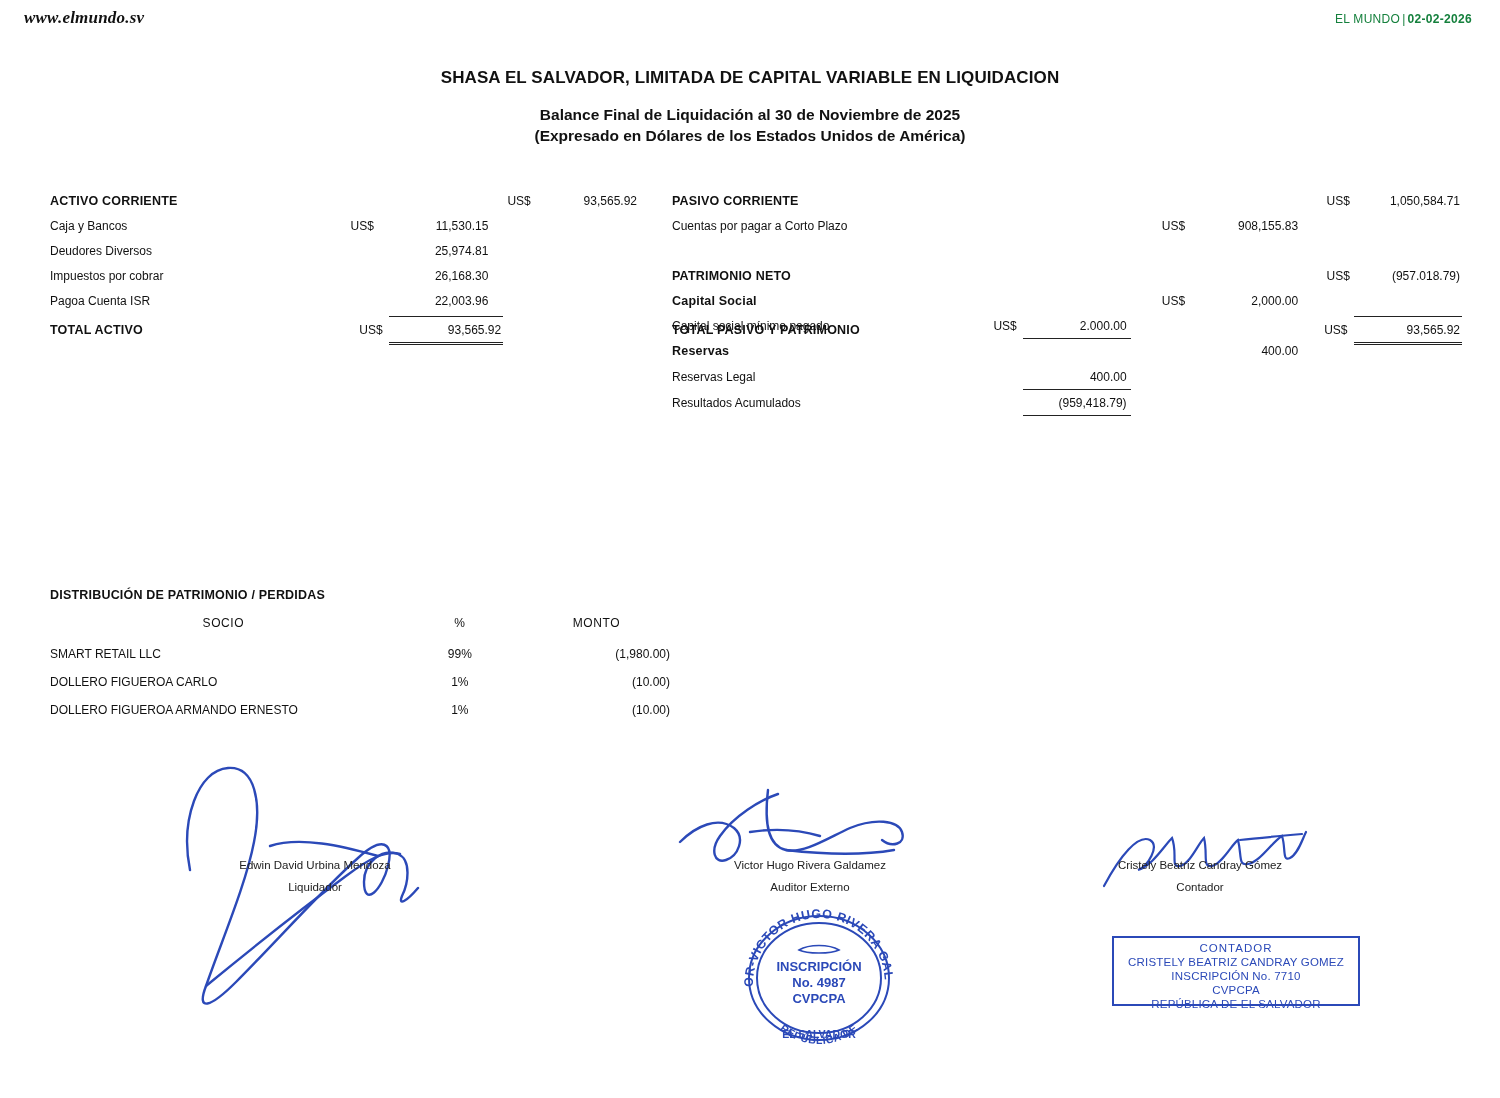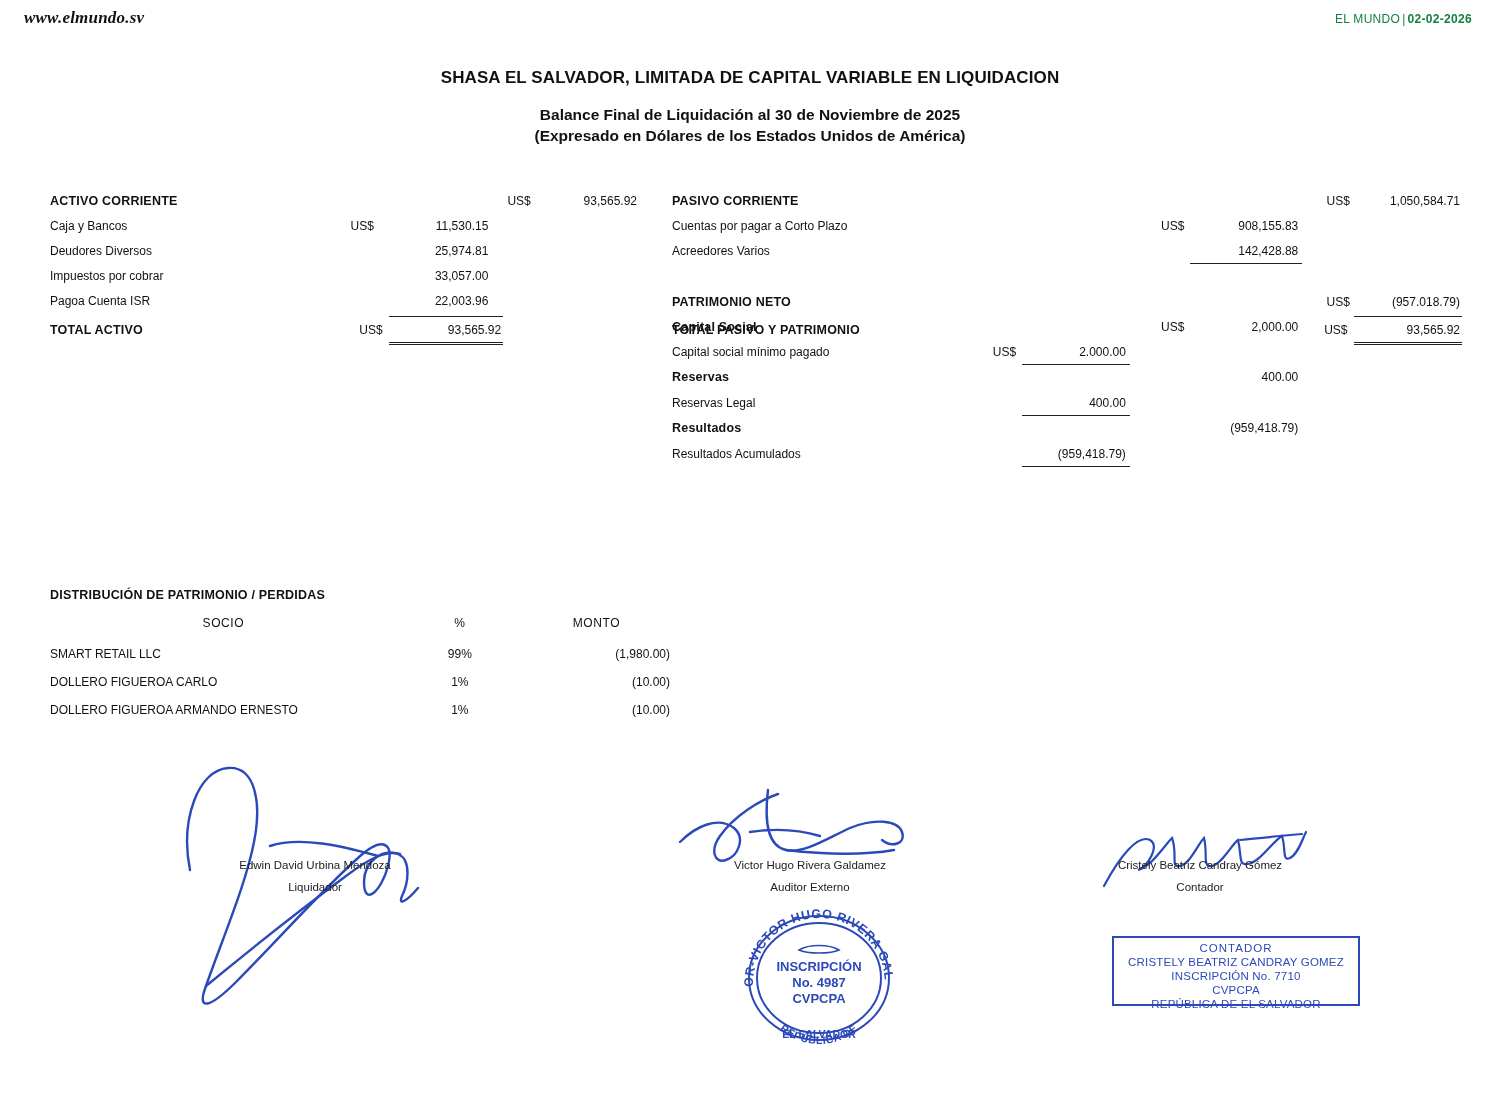--- a/index.html
+++ b/index.html
@@ -237,21 +237,21 @@
       <tr>
         <td class="c-label lbl">Deudores Diversos</td>
         <td class="c-cur1"></td>
         <td class="c-amt1">25,974.81</td>
         <td class="c-cur2"></td>
         <td class="c-amt2"></td>
       </tr>
       <tr>
         <td class="c-label lbl">Impuestos por cobrar</td>
         <td class="c-cur1"></td>
-        <td class="c-amt1">33,057.00</td>
+        <td class="c-amt1">26,168.30</td>
         <td class="c-cur2"></td>
         <td class="c-amt2"></td>
       </tr>
       <tr>
         <td class="c-label lbl">Pagoa Cuenta ISR</td>
         <td class="c-cur1"></td>
         <td class="c-amt1">22,003.96</td>
         <td class="c-cur2"></td>
         <td class="c-amt2"></td>
       </tr>
@@ -273,29 +273,20 @@
       </tr>
       <tr>
         <td class="c-label lbl">Cuentas por pagar a Corto Plazo</td>
         <td class="c-cur0"></td>
         <td class="c-amt0"></td>
         <td class="c-cur1">US$</td>
         <td class="c-amt1">908,155.83</td>
         <td class="c-cur2"></td>
         <td class="c-amt2"></td>
       </tr>
-      <tr>
-        <td class="c-label lbl">Acreedores Varios</td>
-        <td class="c-cur0"></td>
-        <td class="c-amt0"></td>
-        <td class="c-cur1"></td>
-        <td class="c-amt1 ul-single">142,428.88</td>
-        <td class="c-cur2"></td>
-        <td class="c-amt2"></td>
-      </tr>
 
       <tr class="spacer-row">
             <td colspan="7"></td>
           </tr>
 
       <tr>
         <td class="c-label lbl bold">PATRIMONIO NETO</td>
         <td class="c-cur0"></td>
         <td class="c-amt0"></td>
         <td class="c-cur1"></td>
@@ -330,29 +321,20 @@
         <td class="c-amt1">400.00</td>
         <td class="c-cur2"></td>
         <td class="c-amt2"></td>
       </tr>
       <tr>
         <td class="c-label lbl">Reservas Legal</td>
         <td class="c-cur0"></td>
         <td class="c-amt0 ul-single">400.00</td>
         <td class="c-cur1"></td>
         <td class="c-amt1"></td>
-        <td class="c-cur2"></td>
-        <td class="c-amt2"></td>
-      </tr>
-      <tr>
-        <td class="c-label lbl bold">Resultados</td>
-        <td class="c-cur0"></td>
-        <td class="c-amt0"></td>
-        <td class="c-cur1"></td>
-        <td class="c-amt1">(959,418.79)</td>
         <td class="c-cur2"></td>
         <td class="c-amt2"></td>
       </tr>
       <tr>
         <td class="c-label lbl">Resultados Acumulados</td>
         <td class="c-cur0"></td>
         <td class="c-amt0 ul-single">(959,418.79)</td>
         <td class="c-cur1"></td>
         <td class="c-amt1"></td>
         <td class="c-cur2"></td>

